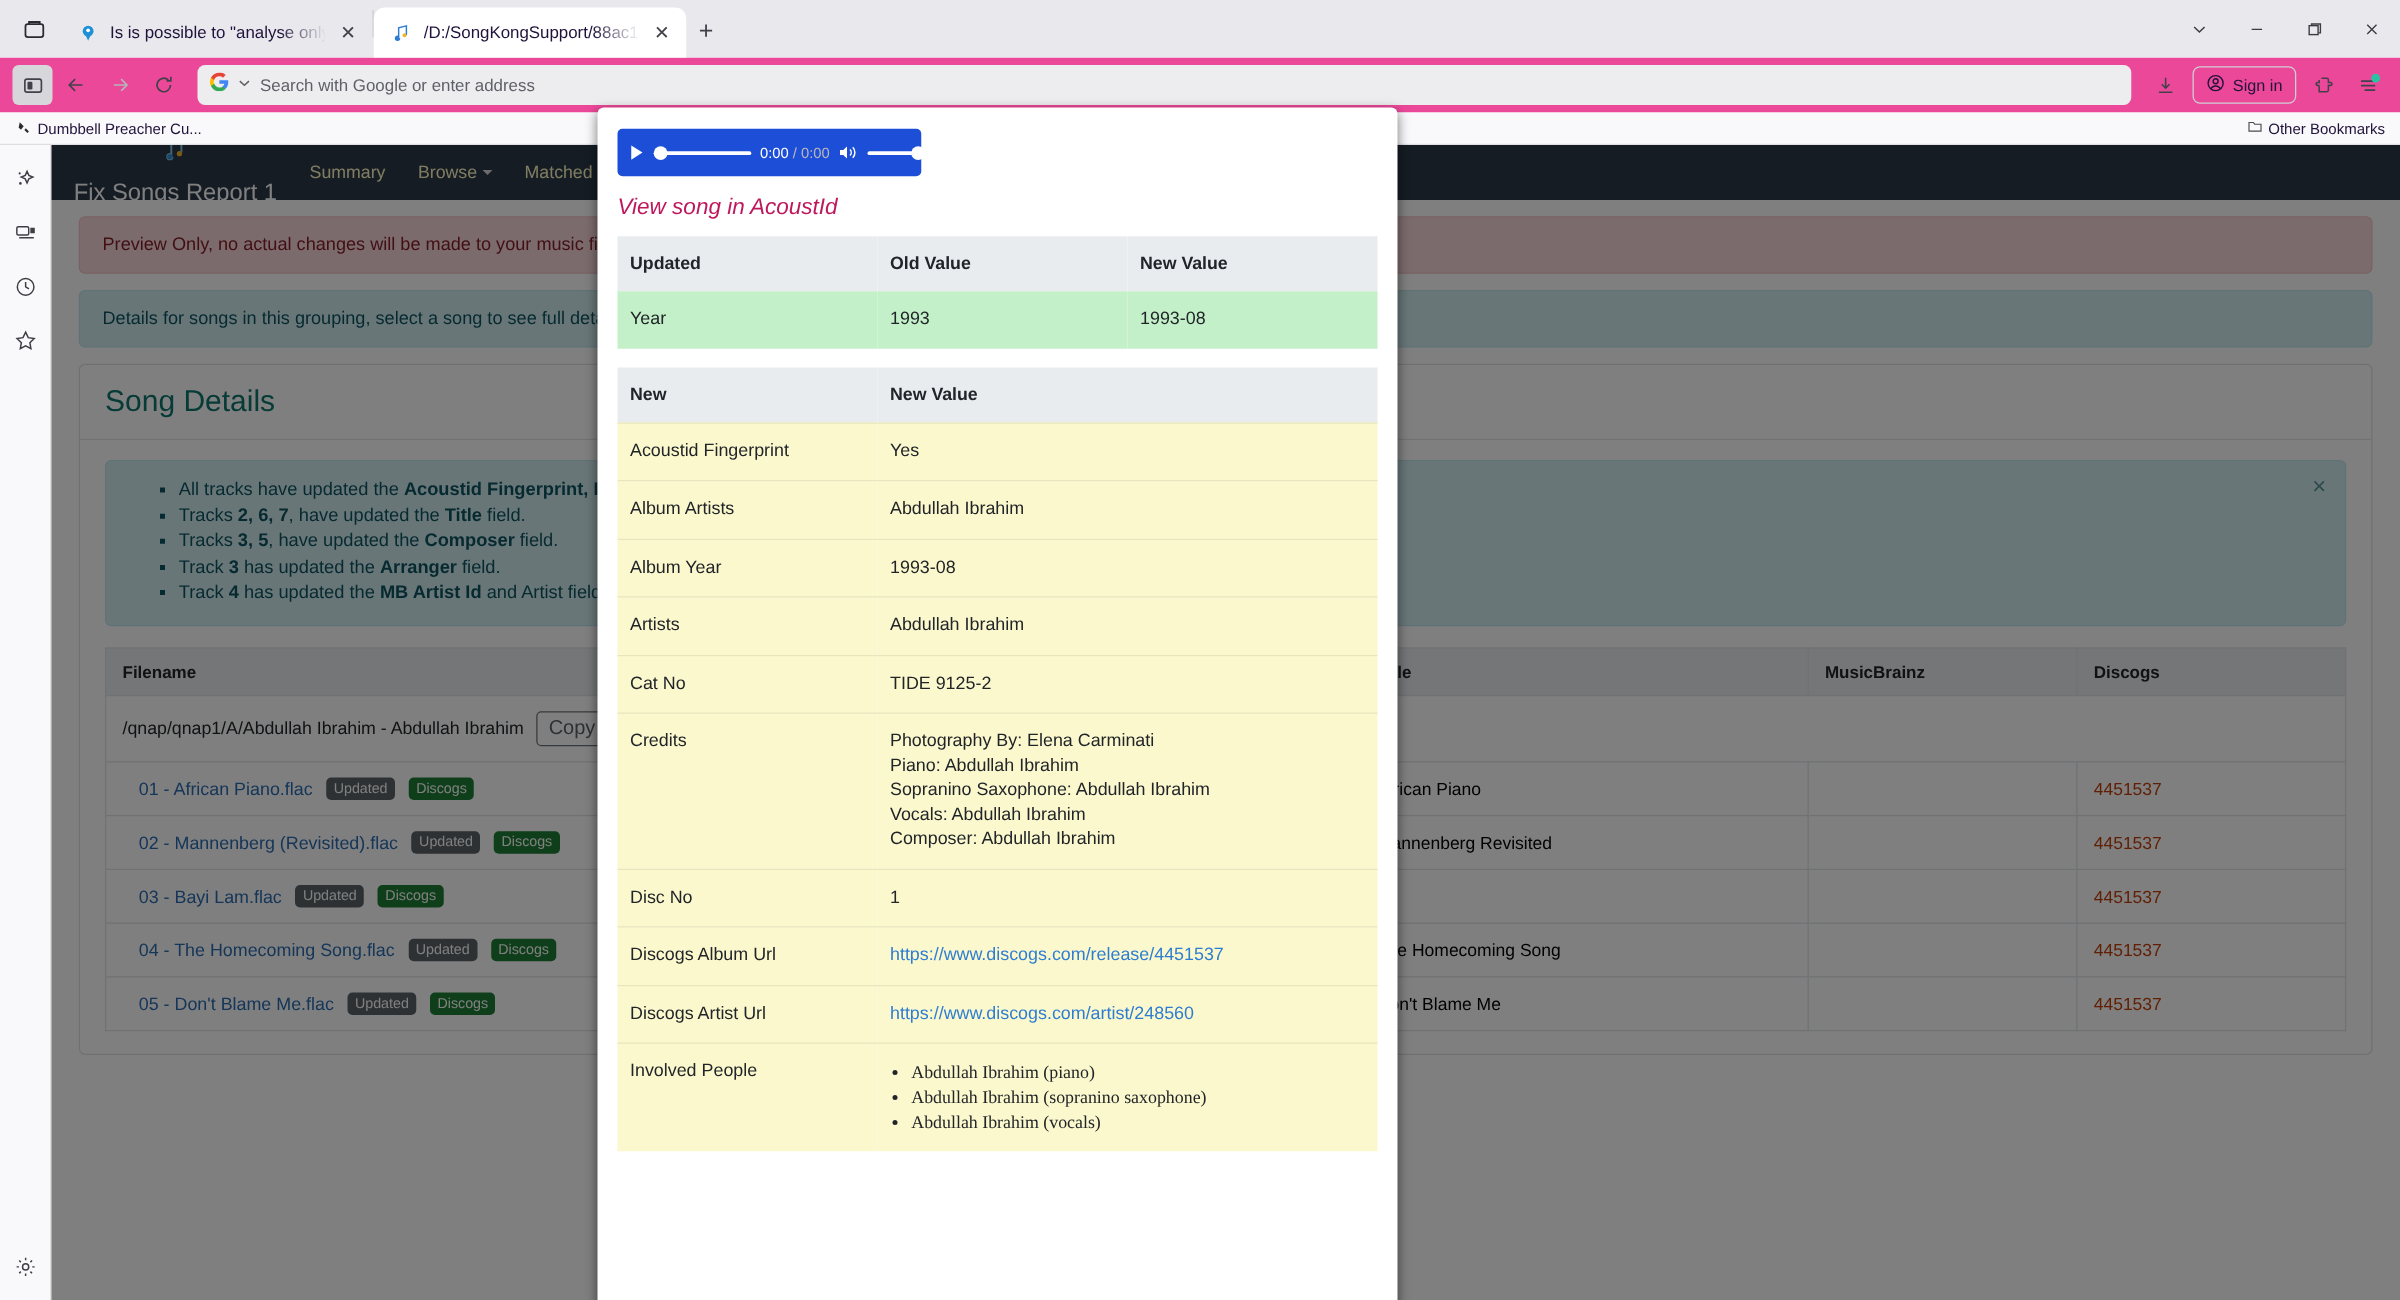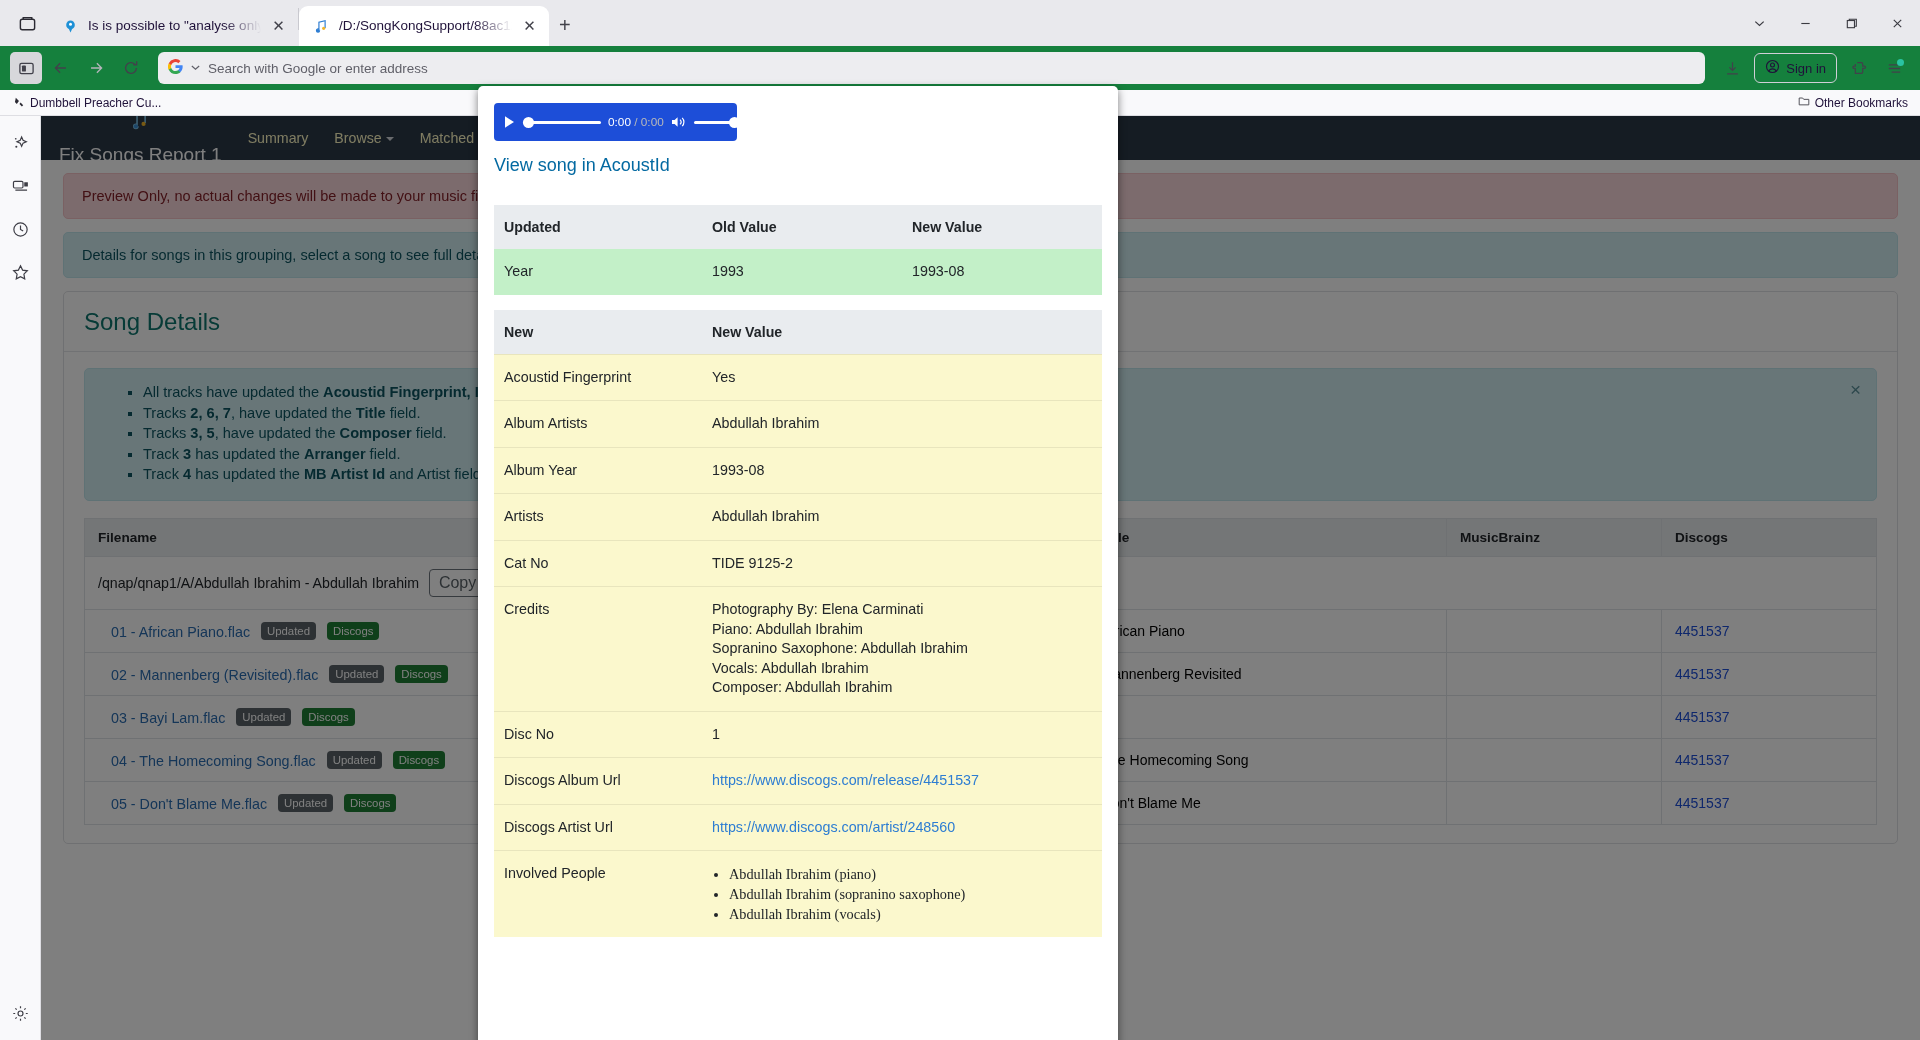--- a/index.html
+++ b/index.html
@@ -33,21 +33,21 @@
     flex: 1; font-size: 13.5px; line-height: 40px;
     -webkit-mask-image: linear-gradient(to right, #000 78%, transparent 100%);
     mask-image: linear-gradient(to right, #000 78%, transparent 100%);
   }
   .tab-close { font-size: 15px; color: #41414a; width: 17px; text-align: center; cursor: pointer; }
   .newtab { font-size: 20px; color: #41414a; padding: 0 12px 9px 10px; cursor: pointer; font-weight: 300;}
   .win-ctrls { position: absolute; right: 0; top: 0; height: 46px; display: flex; align-items: center; }
   .win-btn { width: 46px; height: 46px; display:flex; align-items:center; justify-content:center; color:#3b3b42; cursor:pointer;}
 
   .navbar {
-    height: 44px; background: #15803d; display: flex; align-items: center;
+    height: 44px; background: #ec4899; display: flex; align-items: center;
     padding: 0 10px; gap: 3px;
   }
   .nav-icon {
     width: 32px; height: 32px; display: flex; align-items: center; justify-content: center;
     border-radius: 5px; color: #42414b; cursor: pointer; flex: 0 0 auto;
   }
   .nav-icon.sidebar-toggle { background: #d7d7db; }
   .nav-icon.disabled { color: #b4b4bb; }
   .urlbar {
     flex: 1; height: 32px; background: #ededf0; border-radius: 6px;
@@ -133,21 +133,21 @@
     padding: 4px 9px; font-size: 16px; color: #5a6268; background: #fff;
     cursor: pointer; margin-left: 6px; white-space: nowrap;
   }
   .tracklink { color: #2b6cb0; font-size: 14.3px; cursor: pointer; }
   .badge {
     display: inline-block; border-radius: 4px; padding: 3px 6px;
     font-size: 11.4px; color: #fff; margin-left: 7px; vertical-align: 2px;
   }
   .badge-updated { background: #5a6268; }
   .badge-discogs { background: #1e7e34; }
-  .idlink { color: #1d4ed8; font-size: 14px; cursor: pointer; }
+  .idlink { color: #c2410c; font-size: 14px; cursor: pointer; }
 
   
   .backdrop {
     position: absolute; left: 41px; top: 116px; right: 0; bottom: 0;
     background: rgba(0,0,0,.5); z-index: 20;
   }
   .modal {
     position: absolute; left: 478px; top: 86px; width: 640px; bottom: -18px;
     background: #fff; border-radius: 5px; z-index: 30; overflow: hidden;
     box-shadow: 0 3px 9px rgba(0,0,0,.5);
@@ -163,21 +163,21 @@
   .ap-seek .track { width: 100%; height: 3px; background: #fff; border-radius: 2px; }
   .ap-seek .knob { position: absolute; left: 0; width: 11px; height: 11px; border-radius: 50%; background: #fff; }
   .ap-time { font-size: 11.8px; color: #fff; white-space: nowrap; font-family: "Liberation Sans", sans-serif;}
   .ap-time .dur { color: #b9b9b9; }
   .ap-vol { width: 17px; cursor:pointer; display:flex; align-items:center;}
   .ap-volbar { flex: 0 0 46px; height: 14px; display: flex; align-items: center; position: relative; cursor: pointer;}
   .ap-volbar .track { width: 100%; height: 3px; background: #fff; border-radius: 2px; }
   .ap-volbar .knob { position: absolute; right: 0; width: 11px; height: 11px; border-radius: 50%; background: #fff; }
 
   .acoustid-link {
-    display: block; color: #0369a1; font-size: 18px; margin-bottom: 29px; cursor: pointer;
+    display: block; color: #be185d; font-size: 18px; margin-bottom: 13px; cursor: pointer; font-style: italic;
   }
 
   table.detail { width: 100%; border-collapse: collapse; font-size: 14.3px; }
   table.detail th {
     background: #e9ecef; text-align: left; padding: 14px 10px; font-weight: bold;
     font-size: 14.2px; color: #212529;
   }
   table.detail td { padding: 13px 10px; vertical-align: top; color: #212529; line-height: 19.5px; }
   tr.row-updated td { background: #c3f0c8; }
   tr.row-new td { background: #fbf8cd; border-top: 1px solid #e8e5bd; }

